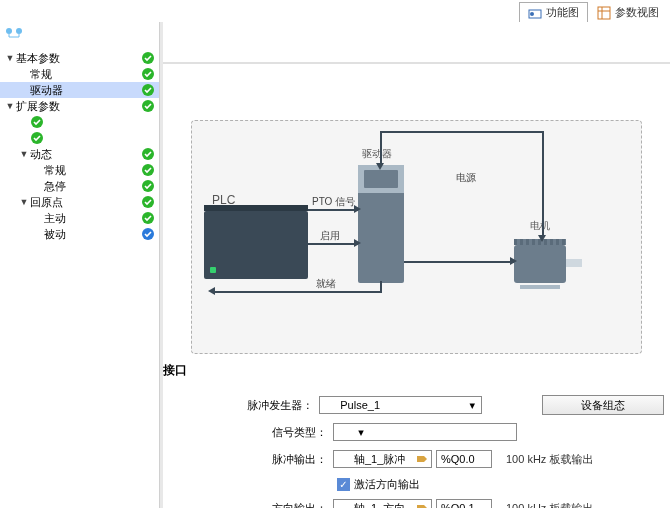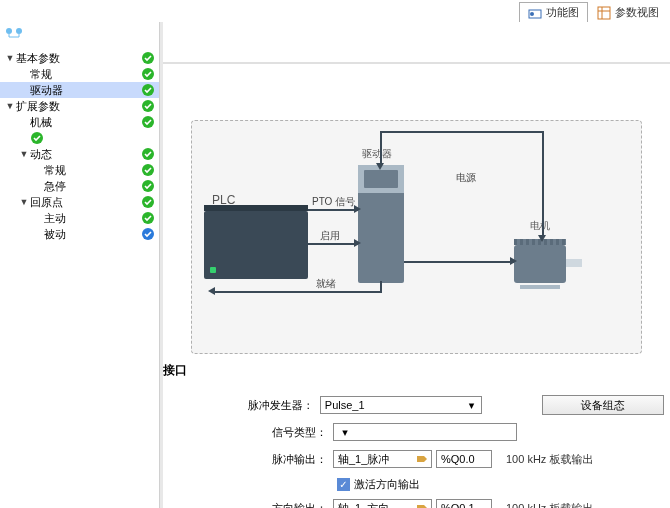--- a/index.html
+++ b/index.html
@@ -57,21 +57,21 @@
 .ah-left  { border-top: 4px solid transparent; border-bottom: 4px solid transparent; border-right: 7px solid #3a4956; }
 .ah-down  { border-left: 4px solid transparent; border-right: 4px solid transparent; border-top: 7px solid #3a4956; }
 
 .sig-label { position: absolute; font-size: 10px; color: #444; }
 
 .section-header { font-weight: bold; font-size: 12px; padding: 8px 0 6px 0; color: #000; }
 .section-block { margin: 0 6px 0 0; }
 .form-area { margin: 8px 0 0 0; }
 .form-row { display: flex; align-items: center; height: 24px; margin-bottom: 3px; }
 .form-label { width: 110px; text-align: right; padding-right: 6px; color: #000; }
-.dropdown { width: 184px; height: 18px; border: 1px solid #8a8a8a; background: #fff; display: flex; align-items: center; padding: 0 2px 0 4px; }
+.dropdown { width: 184px; height: 18px; border: 1px solid #8a8a8a; background: #fff; display: flex; align-items: center; padding: 0 2px 0 20px; }
 .dropdown .val { flex: 1; overflow: hidden; white-space: nowrap; }
 .dropdown .dd-btn { width: 14px; height: 14px; display: flex; align-items: center; justify-content: center; }
 .dropdown.narrow { width: 99px; }
 .addr-box { width: 56px; height: 18px; border: 1px solid #8a8a8a; background: #fff; display: flex; align-items: center; padding: 0 2px 0 4px; margin-left: 4px; }
 .freq-text { margin-left: 14px; color: #333; }
 .dev-btn { width: 140px; height: 20px; border: 1px solid #8a8a8a; background: linear-gradient(#fafafa,#e8e8e8); margin-left: 60px; text-align: center; line-height: 18px; cursor: pointer; }
 .cb-row { display: flex; align-items: center; margin: 6px 0 4px 114px; gap: 4px; }
 .cb { width: 13px; height: 13px; border: 1px solid #5a8ad6; background: #5a8ad6; display: flex; align-items: center; justify-content: center; color: #fff; font-size: 10px; }
 .ruler { height: 2px; background: #e0e0e0; margin: 36px 0 0 0; }
 
@@ -148,21 +148,20 @@
           <span class="lbl">扩展参数</span>
           <span class="chk">
             <svg width="14" height="14">
               <circle cx="7" cy="7" r="6" fill="#2bb52b"></circle>
               <path d="M4 7 l2 2 l4 -4" stroke="#fff" stroke-width="1.6" fill="none"></path>
             </svg>
           </span>
         </div>
         <div class="tree-row ind-1">
           <span class="tog empty">▸</span>
-          <span class="lbl">机械</span>
           <span class="chk">
             <svg width="14" height="14">
               <circle cx="7" cy="7" r="6" fill="#2bb52b"></circle>
               <path d="M4 7 l2 2 l4 -4" stroke="#fff" stroke-width="1.6" fill="none"></path>
             </svg>
           </span>
         </div>
         <div class="tree-row ind-1">
           <span class="tog empty">▸</span>
           <span class="chk">

